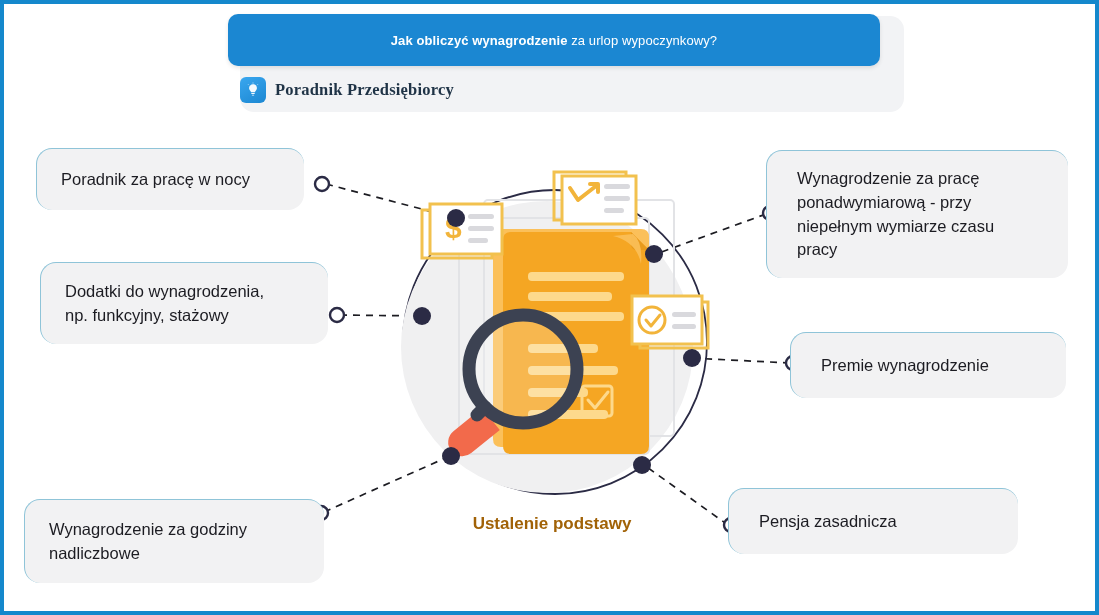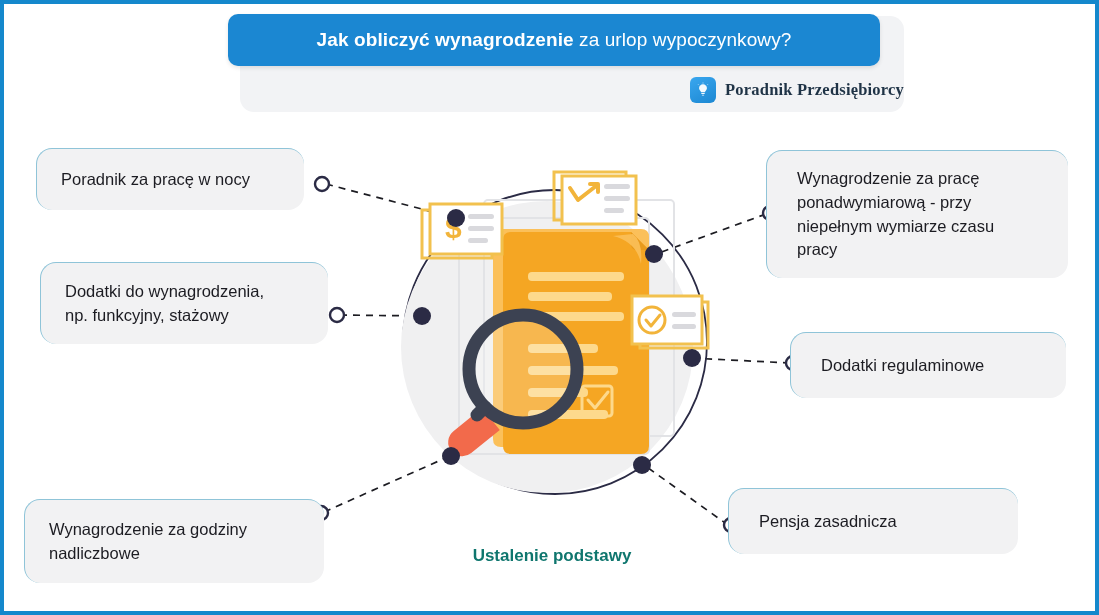--- a/index.html
+++ b/index.html
@@ -23,26 +23,26 @@
     position:absolute;left:236px;top:12px;width:664px;height:96px;
     background:#f2f3f5;border-radius:14px;
   }
   .title-bar{
     position:absolute;left:224px;top:10px;width:652px;height:52px;
     background:#1b87d2;border-radius:10px;
     display:flex;align-items:center;justify-content:center;
     box-shadow:0 2px 4px rgba(0,0,0,.10);
   }
   .title-text{
-    color:#ffffff;font-size:19px;letter-spacing:.1px;white-space:nowrap;
+    color:#ffffff;font-size:13px;letter-spacing:.1px;white-space:nowrap;
   }
   .title-text .bold{font-weight:bold;}
   .brand{
     position:absolute;left:236px;top:66px;width:664px;height:40px;
-    display:flex;align-items:center;justify-content:flex-end;gap:9px;
+    display:flex;align-items:center;justify-content:flex-start;gap:9px;
   }
   .brand-logo{
     width:26px;height:26px;border-radius:6px;
     background:linear-gradient(150deg,#3aa7ef 0%,#1b87d2 100%);
     display:flex;align-items:center;justify-content:center;
   }
   .brand-name{
     font-family:"Liberation Serif", serif;
     font-weight:bold;font-size:16.5px;color:#1f3346;letter-spacing:.2px;
   }
@@ -74,21 +74,21 @@
 
   #card-ponad .card-inner,#card-premie .card-inner,#card-pensja .card-inner{
     padding:0 14px 0 30px;
   }
 
   
   #art{position:absolute;left:0;top:0;width:1099px;height:615px;}
 
   .caption{
     position:absolute;left:398px;top:510px;width:300px;
-    text-align:center;font-size:17px;font-weight:bold;color:#0f766e;margin-top:32px;
+    text-align:center;font-size:17px;font-weight:bold;color:#a16207;
   }
 </style>
 </head>
 <body>
 
 <div id="page">
 
   <div class="header-panel"></div>
 
   <div class="title-bar">
@@ -235,21 +235,21 @@
   <div class="card shadow-under" id="card-ponad">
     <div class="card-inner">
       <div>Wynagrodzenie za pracę</div>
       <div>ponadwymiarową - przy</div>
       <div>niepełnym wymiarze czasu</div>
       <div>pracy</div>
     </div>
   </div>
 
   <div class="card shadow-under" id="card-premie">
-    <div class="card-inner">Dodatki regulaminowe</div>
+    <div class="card-inner">Premie wynagrodzenie</div>
   </div>
 
   <div class="card shadow-under" id="card-pensja">
     <div class="card-inner">Pensja zasadnicza</div>
   </div>
 
   <div class="caption">Ustalenie podstawy</div>
 
 </div>
 

